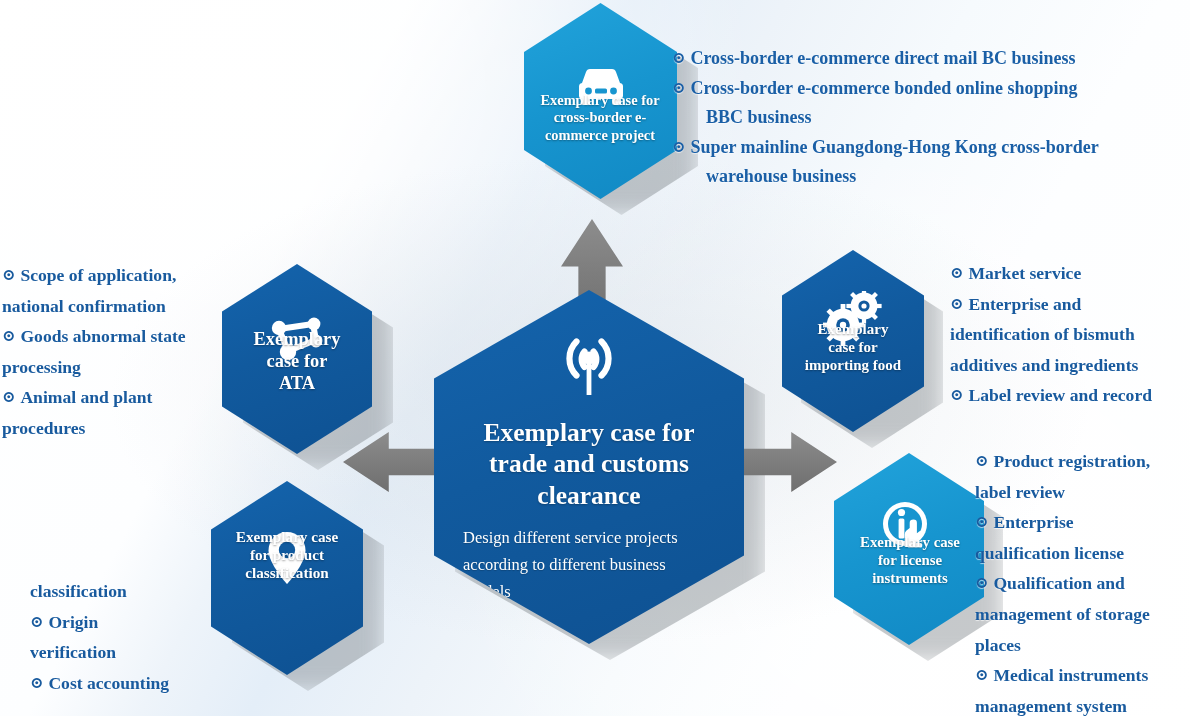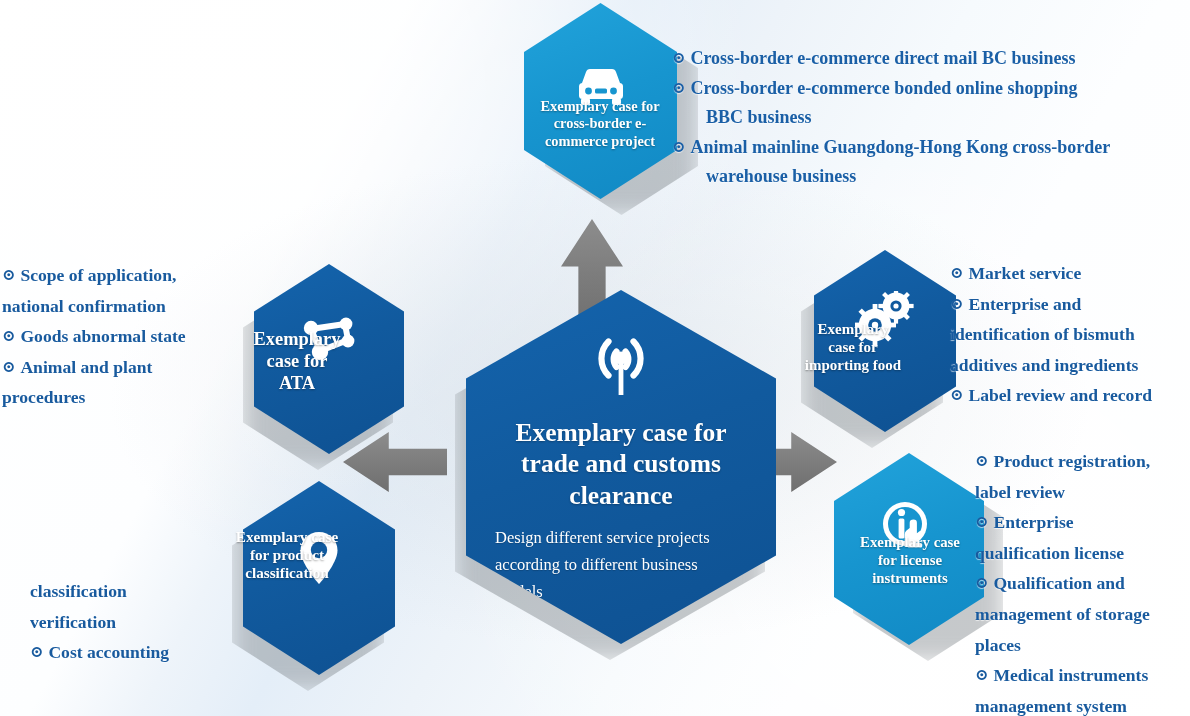--- a/index.html
+++ b/index.html
@@ -64,21 +64,21 @@
     color: #ffffff;
     box-sizing: border-box;
   }
   .hex-shadow {
     position: absolute;
     clip-path: polygon(50% 0%, 100% 25%, 100% 75%, 50% 100%, 0% 75%, 0% 25%);
     background: rgba(120,126,132,0.42);
     filter: blur(11px);
     pointer-events: none;
   }
-  .hex-dark  { background: linear-gradient(160deg, #1464ad 0%, #115a9e 45%, #0e5192 100%); margin-left: 32px; }
+  .hex-dark  { background: linear-gradient(160deg, #1464ad 0%, #115a9e 45%, #0e5192 100%); }
   .hex-light { background: linear-gradient(160deg, #21a3db 0%, #1795cf 48%, #1189c4 100%); }
 
   .hex-icon { display: block; }
 
   
   #center-hex {
     left: 434px; top: 290px;
     width: 310px; height: 354px;
     padding-top: 6px;
   }
@@ -109,21 +109,21 @@
   
   .label-overflow {
     position: absolute;
     color: #ffffff;
     font-weight: bold;
     text-align: center;
     line-height: 1.2;
     text-shadow: 0 1px 2px rgba(0,0,0,0.35);
     pointer-events: none;
   }
-  #ecom-label  { left: 505px; top: 92px;  width: 190px; font-size: 14.4px; margin-top: 6px; }
+  #ecom-label  { left: 505px; top: 92px;  width: 190px; font-size: 14.4px; }
   #med-label   { left: 824px; top: 534px; width: 172px; font-size: 14.8px; }
   #food-label  { left: 782px; top: 320px; width: 142px; font-size: 15.0px; }
   #prod-label  { left: 211px; top: 528px; width: 152px; font-size: 15.2px; }
   #ata-label   { left: 222px; top: 328px; width: 150px; font-size: 18.4px; }
 
   
   .arrow {
     position: absolute;
     background: linear-gradient(180deg, #8d8d8d 0%, #7d7d7d 50%, #6f6f6f 100%);
     filter: drop-shadow(2px 2px 3px rgba(110,110,110,0.45));
@@ -327,41 +327,45 @@
 
   <div class="bullets" id="bullets-ecom">
     <span class="line">
       <span class="bullet-mark">⊙</span><span>Cross-border e-commerce direct mail BC business</span>
     </span>
     <span class="line">
       <span class="bullet-mark">⊙</span><span>Cross-border e-commerce bonded online shopping</span>
     </span>
     <span class="line indent">BBC business</span>
     <span class="line">
-      <span class="bullet-mark">⊙</span><span>Animal mainline Guangdong-Hong Kong cross-border</span>
+      <span class="bullet-mark">⊙</span><span>Super mainline Guangdong-Hong Kong cross-border</span>
     </span>
     <span class="line indent">warehouse business</span>
   </div>
 
   <div class="bullets" id="bullets-ata">
     <span class="line">
       <span class="bullet-mark">⊙</span><span>Scope of application,</span>
     </span>
     <span class="line">national confirmation</span>
     <span class="line">
       <span class="bullet-mark">⊙</span><span>Goods abnormal state</span>
     </span>
+    <span class="line">processing</span>
     <span class="line">
       <span class="bullet-mark">⊙</span><span>Animal and plant</span>
     </span>
     <span class="line">procedures</span>
   </div>
 
   <div class="bullets" id="bullets-prod">
     <span class="line">classification</span>
+    <span class="line">
+      <span class="bullet-mark">⊙</span><span>Origin</span>
+    </span>
     <span class="line">verification</span>
     <span class="line">
       <span class="bullet-mark">⊙</span><span>Cost accounting</span>
     </span>
   </div>
 
   <div class="bullets" id="bullets-food">
     <span class="line">
       <span class="bullet-mark">⊙</span><span>Market service</span>
     </span>

